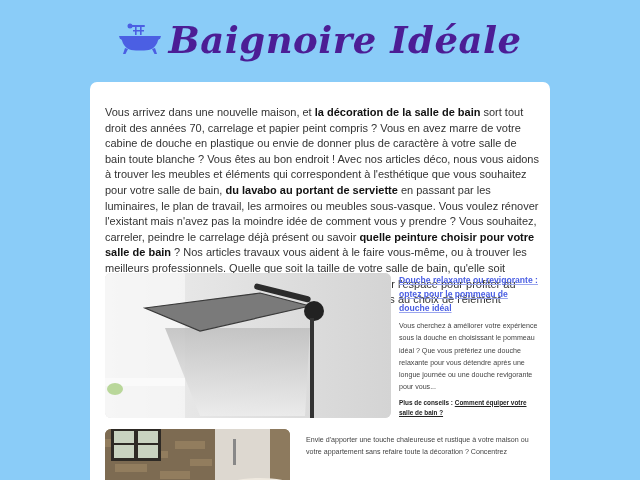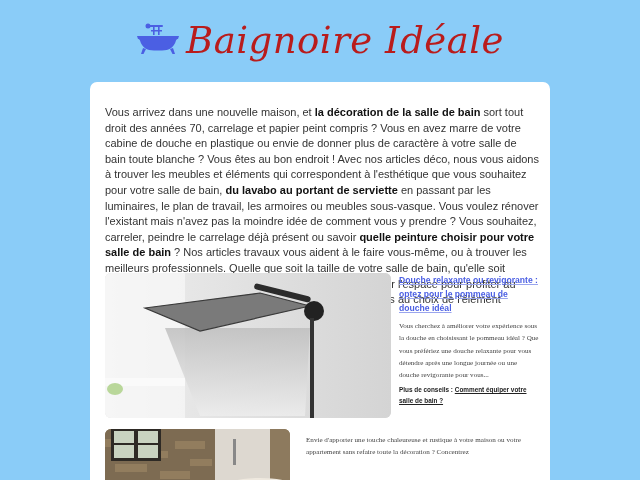--- a/index.html
+++ b/index.html
@@ -10,22 +10,22 @@
     position:relative;
   }
   .header {
     position:absolute; left:0; top:0; width:640px; height:80px;
     display:flex; align-items:center; justify-content:center;
   }
   .logo { display:flex; align-items:center; gap:6px; text-decoration:none; }
   .logo-icon { width:44px; height:36px; display:block; }
   .logo-text {
     font-family:"DejaVu Serif", serif;
-    font-style:italic; font-weight:normal;
-    font-size:37px; color:#b91c1c; letter-spacing:0.5px;
+    font-style:italic; font-weight:bold;
+    font-size:37px; color:#4c1d95; letter-spacing:0.5px;
   }
   .card {
     position:absolute; left:90px; top:82px; width:460px; height:420px;
     background:#ffffff; border-radius:7px;
   }
   .intro {
     position:absolute; left:15px; top:23px; width:434px;
     font-size:11px; line-height:15.6px; color:#333;
     margin:0;
   }
@@ -41,21 +41,21 @@
   .article-1 .thumb { width:286px; height:145px; background:#dcdcdc; }
   .article-2 .thumb { width:185px; height:60px; }
   .art-body { position:absolute; top:0; }
   .article-1 .art-body { left:294px; width:140px; }
   .article-2 .art-body { left:201px; width:233px; }
   .art-title {
     display:block; color:#4b5fe3; font-weight:bold; font-size:8.6px;
     line-height:14px; text-decoration:underline; text-decoration-color:#9aa5ee;
   }
   .art-excerpt {
-    margin:5px 0 0 0; font-size:7.1px; line-height:12.3px; color:#444;font-family:Liberation Serif, serif;
+    margin:5px 0 0 0; font-size:7.1px; line-height:12.3px; color:#444;
   }
   .art-more {
     margin:4px 0 0 0; font-size:6.4px; line-height:10.5px; color:#222; font-weight:bold;
   }
   .art-more a { color:#222; text-decoration:underline; }
 </style>
 </head>
 <body>
 
 <div class="header">

